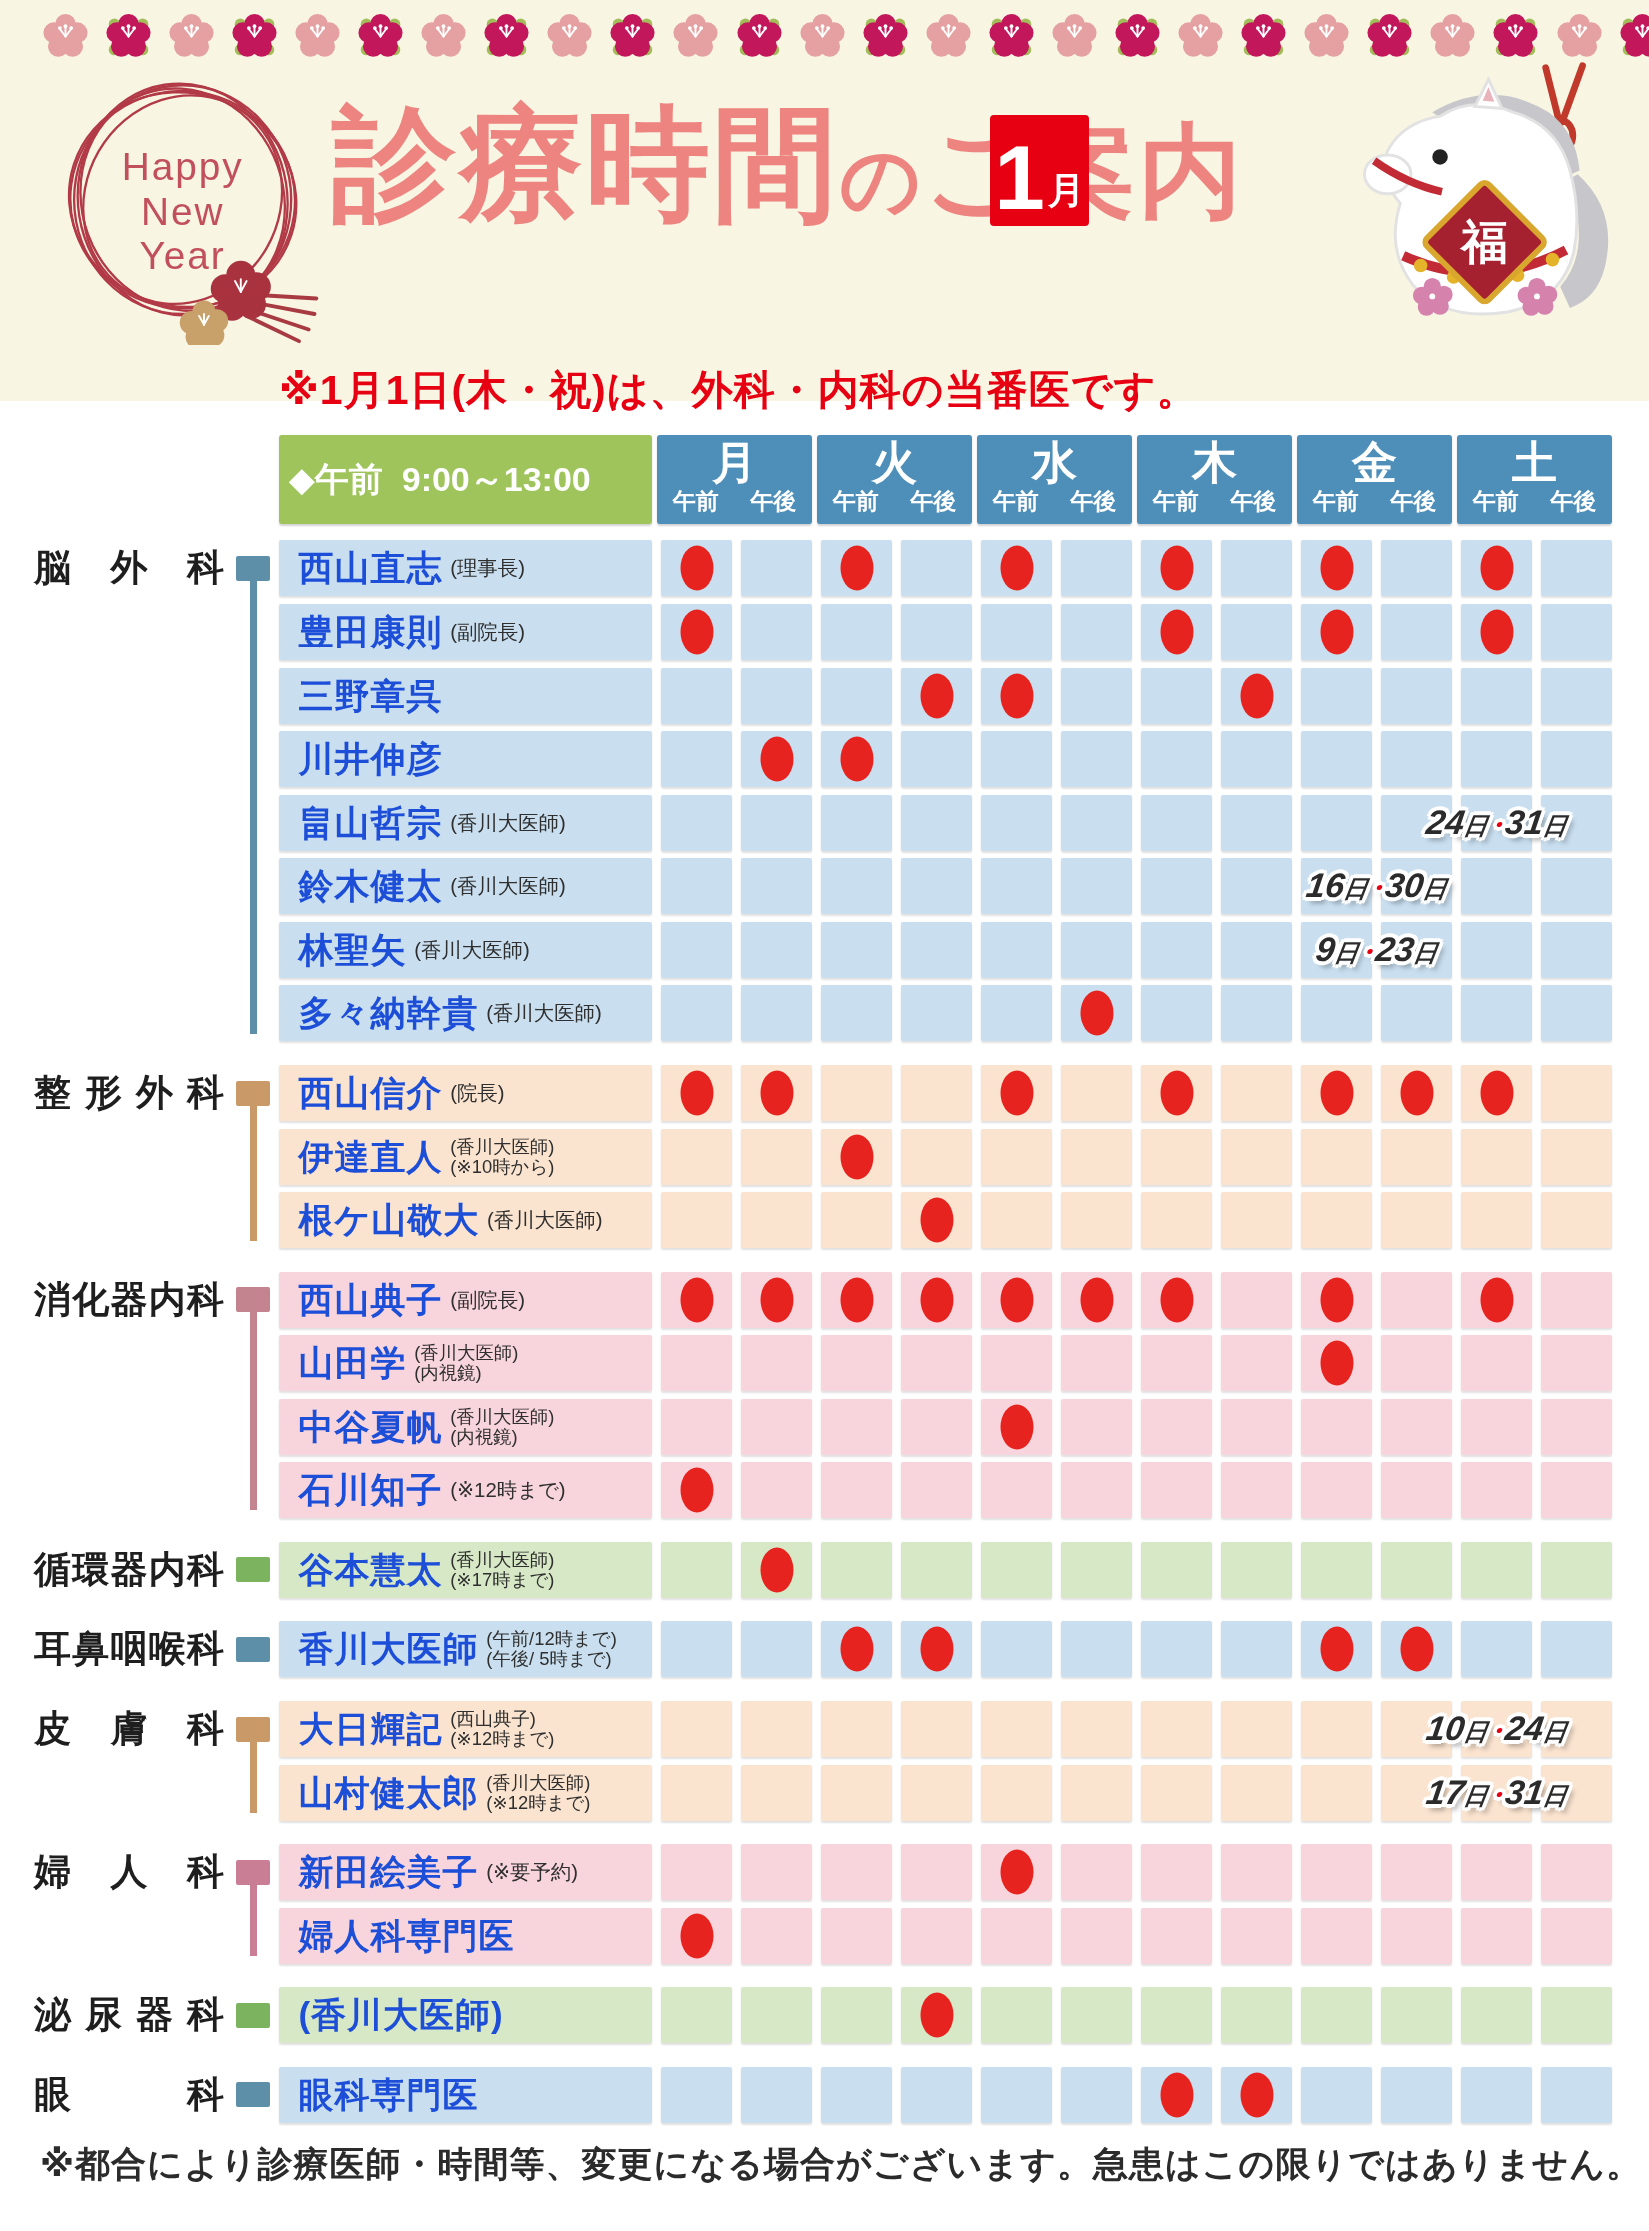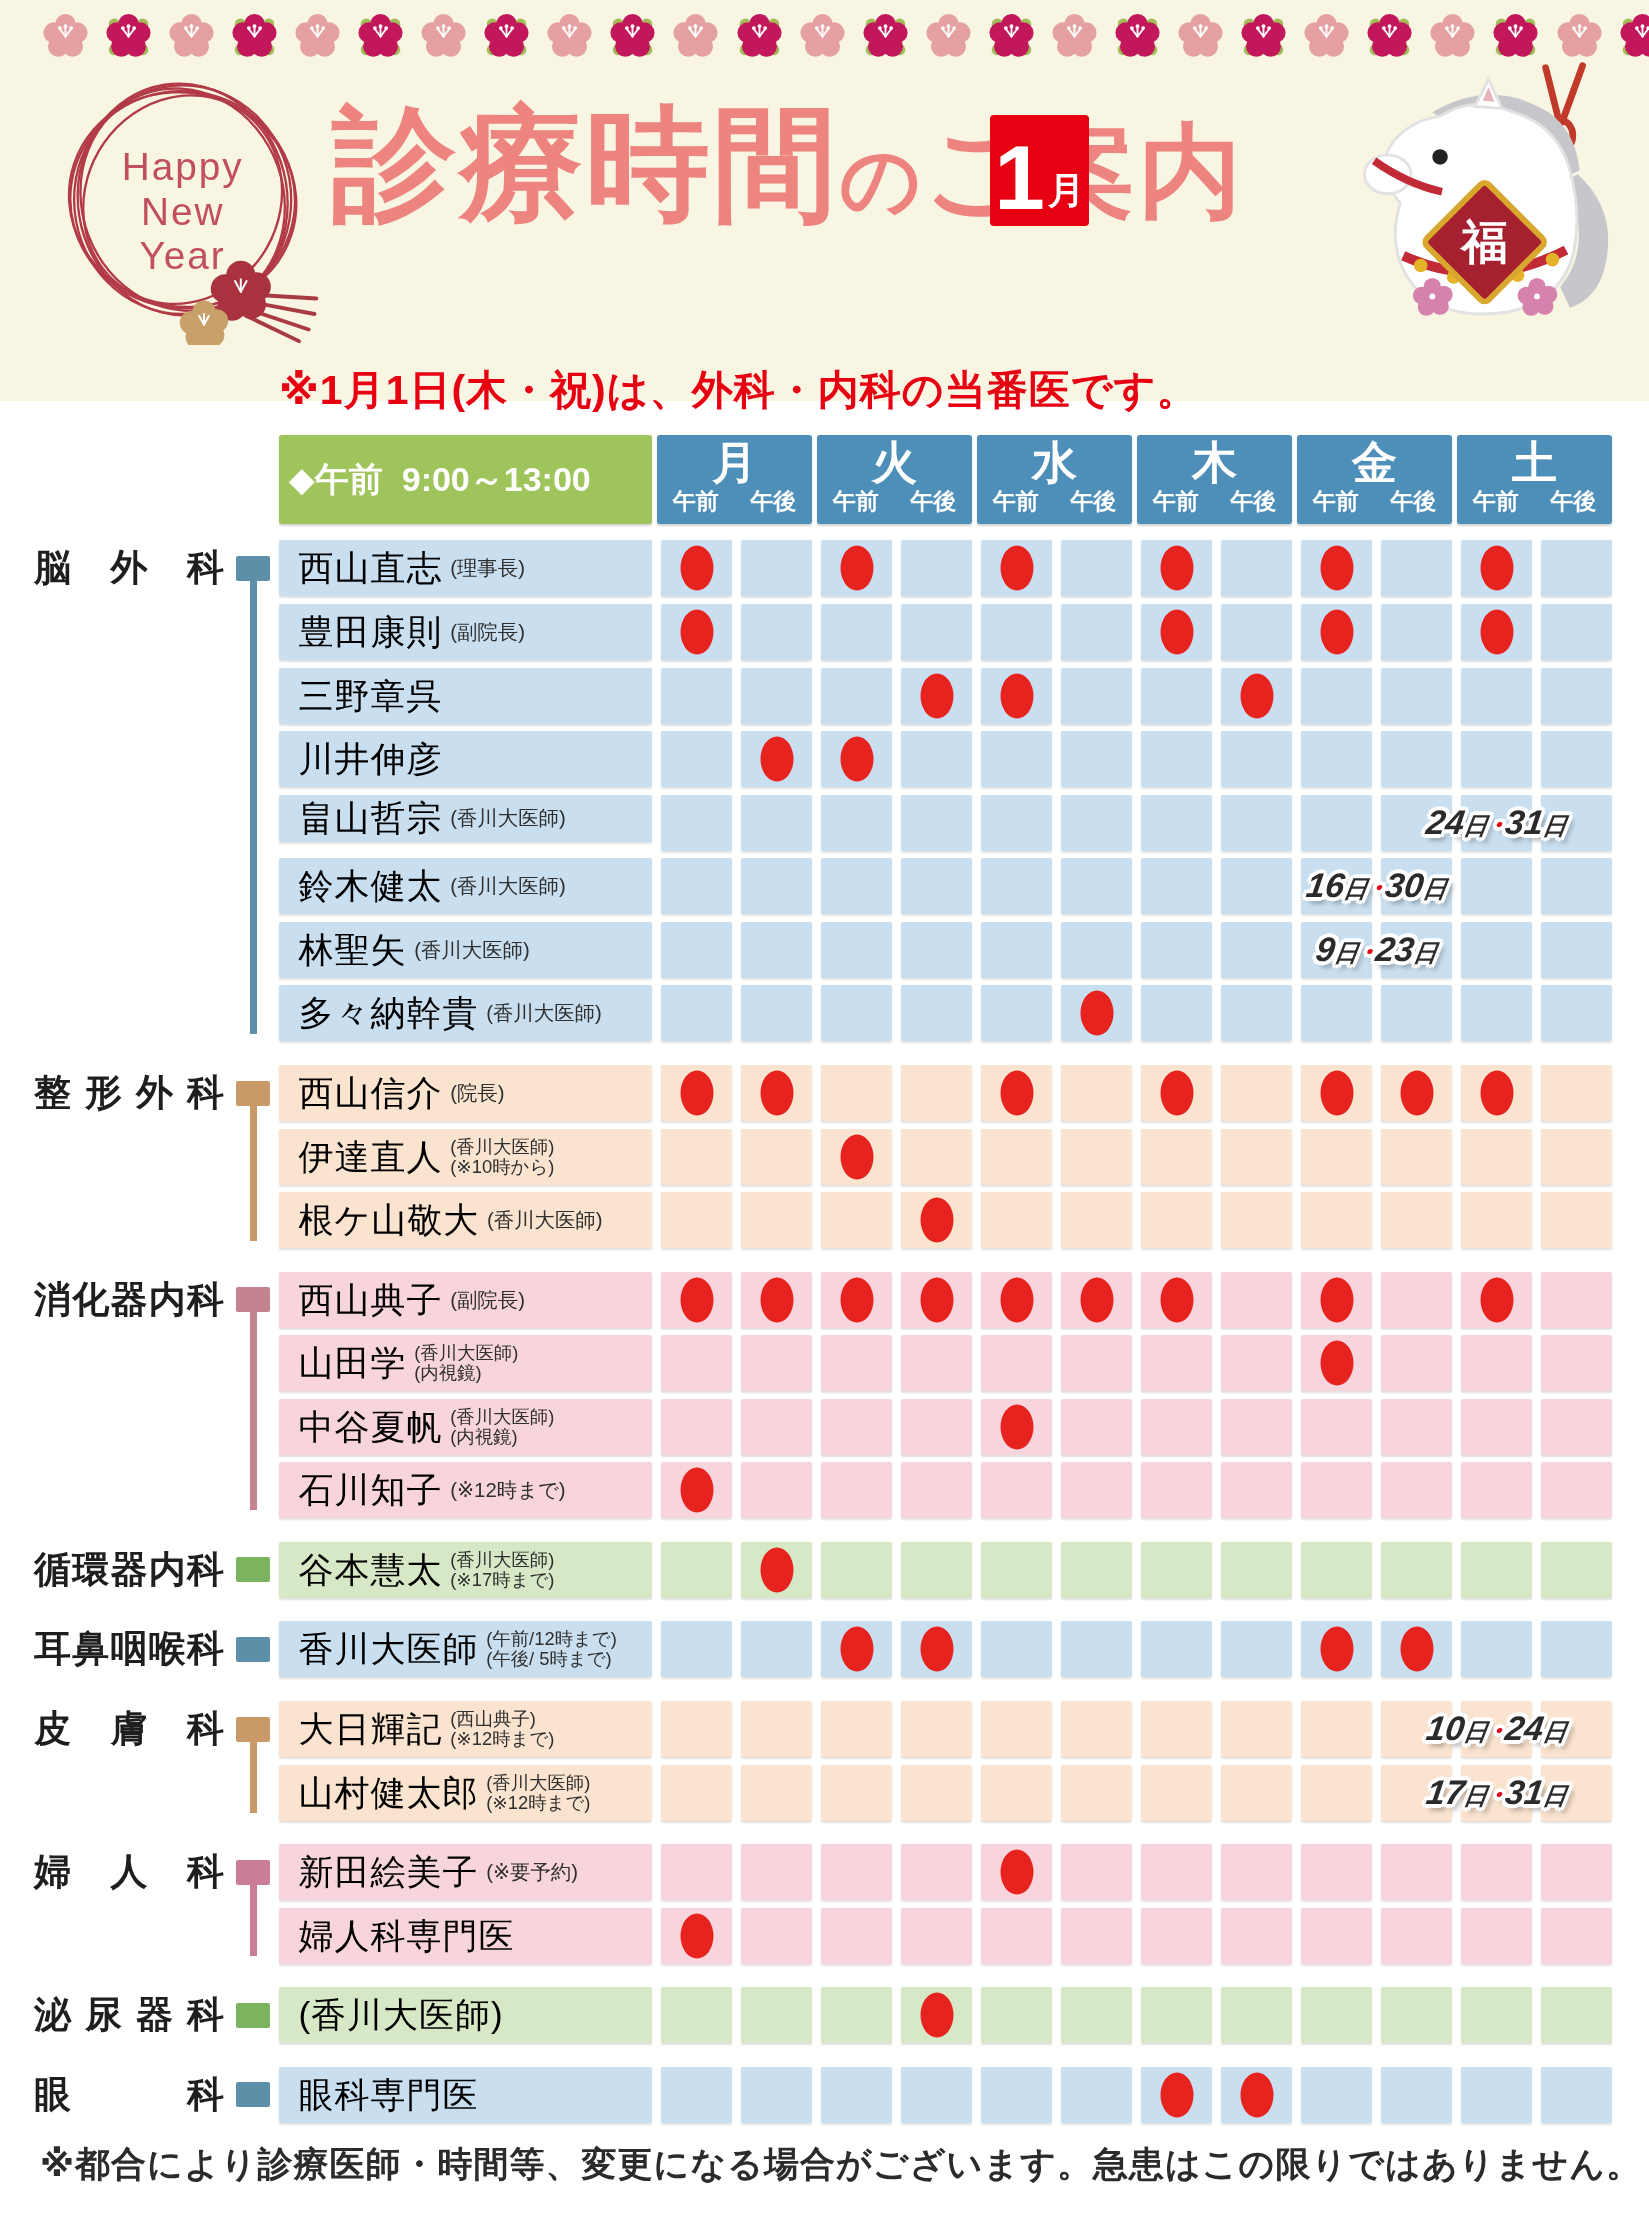--- a/index.html
+++ b/index.html
@@ -28,21 +28,21 @@
   .day-box{position:absolute;top:435px;width:155px;height:89px;background:#4e8fba;border-radius:2.9px;color:#fff;
        display:flex;flex-direction:column;justify-content:space-between;padding:4.9px 0 6.8px;box-sizing:border-box;
        box-shadow:0 1.9px 1.9px rgba(110,110,110,.3)}
   .day-kanji{font-size:45px;font-weight:700;text-align:center;line-height:1}
   .ampm{display:flex}
   .ampm span{flex:1;text-align:center;font-size:23px;font-weight:700}
 
   
   .cell{position:absolute;border-radius:1.9px;box-shadow:0 1.9px 1.9px rgba(120,120,120,.22)}
   .name-cell{display:flex;align-items:center;padding-left:19.4px;box-sizing:border-box;gap:7.8px}
-  .doc-name{font-size:35px;color:#000000;font-weight:400;letter-spacing:1px;white-space:nowrap}
+  .doc-name{font-size:35px;color:#1d4ed8;font-weight:700;letter-spacing:1px;white-space:nowrap}
   .doc-notes{font-size:20.4px;color:#2f2f2f;font-weight:500;line-height:1.1;white-space:nowrap}
   .doc-notes.two{font-size:18.4px}
   .dot{position:absolute;left:50%;top:50%;width:33px;height:45px;transform:translate(-50%,-50%);
        background:#e6231e;border-radius:50%}
   .sec-label{position:absolute;left:34px;width:190px;height:56px;display:flex;justify-content:space-between;
        align-items:center;font-size:37px;font-weight:600;color:#1e1e1e}
   .sec-marker{position:absolute;left:236px;width:34px;height:25px;border-radius:1.9px}
   .sec-line{position:absolute;left:250px;width:6.8px}
   .date-badge{position:absolute;transform:translate(-50%,-50%) skewX(-8deg);font-style:italic;font-weight:800;
        font-size:34px;color:#2b2b2b;white-space:nowrap;z-index:3;
@@ -759,21 +759,21 @@
     </div>
     <div class="cell sub-cell" style="left: 901px; top: 731px; width: 71px; height: 56px; background: rgb(201, 223, 240);"></div>
     <div class="cell sub-cell" style="left: 981px; top: 731px; width: 71px; height: 56px; background: rgb(201, 223, 240);"></div>
     <div class="cell sub-cell" style="left: 1061px; top: 731px; width: 71px; height: 56px; background: rgb(201, 223, 240);"></div>
     <div class="cell sub-cell" style="left: 1141px; top: 731px; width: 71px; height: 56px; background: rgb(201, 223, 240);"></div>
     <div class="cell sub-cell" style="left: 1221px; top: 731px; width: 71px; height: 56px; background: rgb(201, 223, 240);"></div>
     <div class="cell sub-cell" style="left: 1301px; top: 731px; width: 71px; height: 56px; background: rgb(201, 223, 240);"></div>
     <div class="cell sub-cell" style="left: 1381px; top: 731px; width: 71px; height: 56px; background: rgb(201, 223, 240);"></div>
     <div class="cell sub-cell" style="left: 1461px; top: 731px; width: 71px; height: 56px; background: rgb(201, 223, 240);"></div>
     <div class="cell sub-cell" style="left: 1541px; top: 731px; width: 71px; height: 56px; background: rgb(201, 223, 240);"></div>
-    <div class="cell name-cell" style="left: 279px; top: 795px; width: 373px; height: 47px; background: rgb(201, 223, 240);">
+    <div class="cell name-cell" style="left: 279px; top: 795px; width: 373px; height: 56px; background: rgb(201, 223, 240);">
       <span class="doc-name">畠山哲宗</span>
       <span class="doc-notes">
         <div>(香川大医師)</div>
       </span>
     </div>
     <div class="cell sub-cell" style="left: 661px; top: 795px; width: 71px; height: 56px; background: rgb(201, 223, 240);"></div>
     <div class="cell sub-cell" style="left: 741px; top: 795px; width: 71px; height: 56px; background: rgb(201, 223, 240);"></div>
     <div class="cell sub-cell" style="left: 821px; top: 795px; width: 71px; height: 56px; background: rgb(201, 223, 240);"></div>
     <div class="cell sub-cell" style="left: 901px; top: 795px; width: 71px; height: 56px; background: rgb(201, 223, 240);"></div>
     <div class="cell sub-cell" style="left: 981px; top: 795px; width: 71px; height: 56px; background: rgb(201, 223, 240);"></div>

